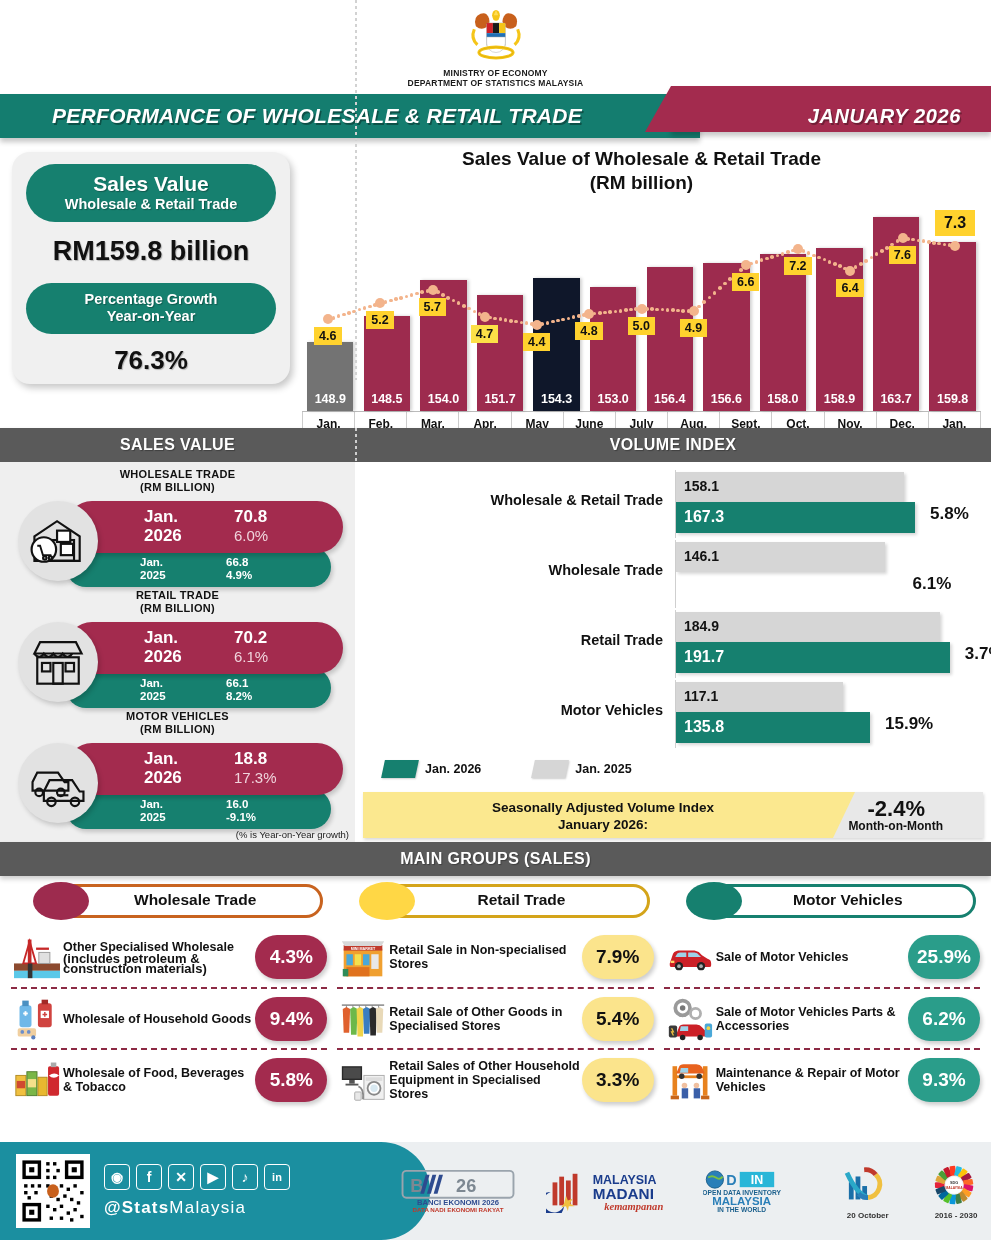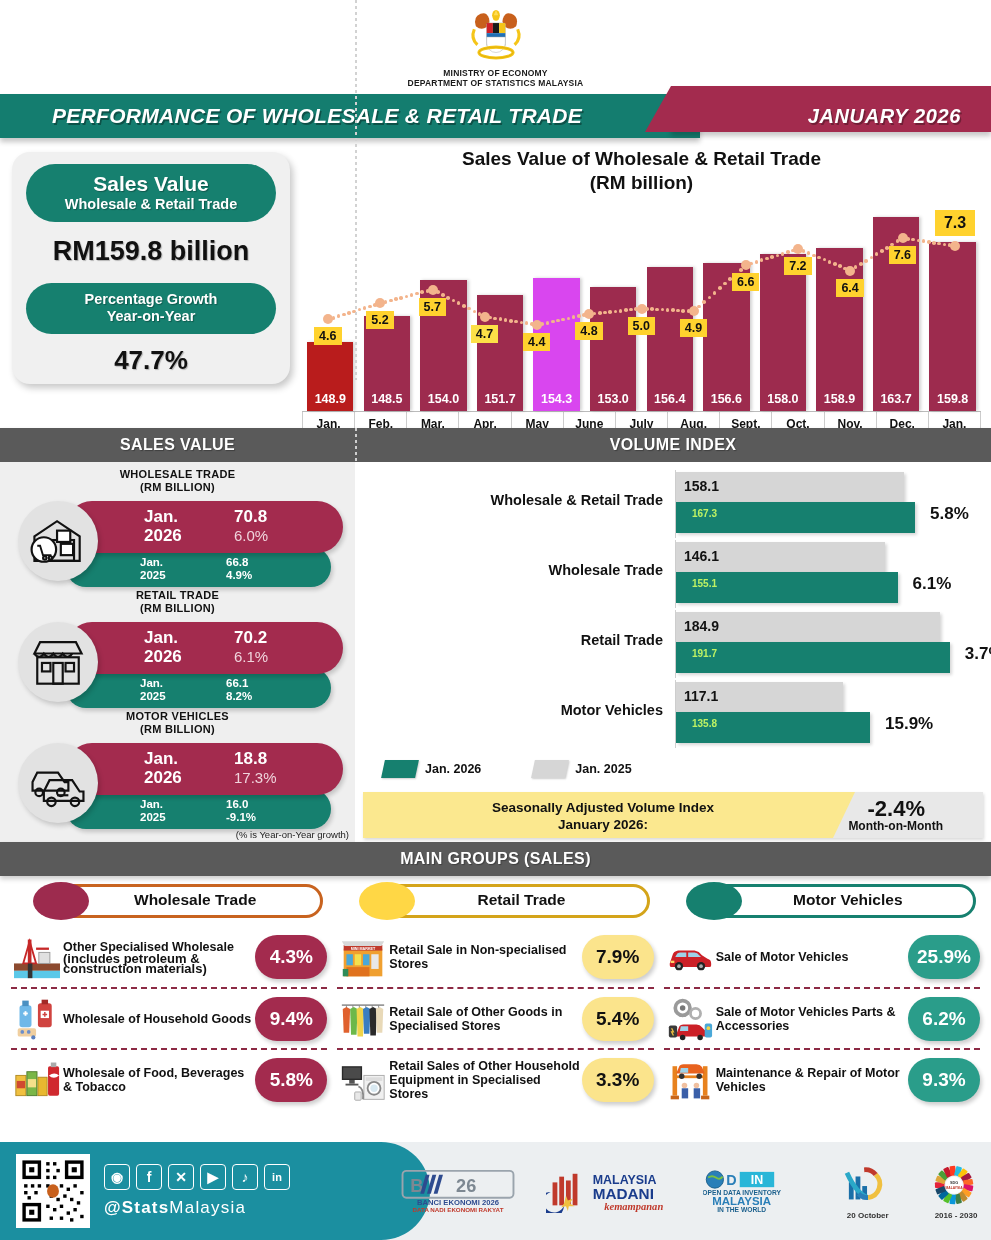--- a/index.html
+++ b/index.html
@@ -150,21 +150,21 @@
   .vi-axis { position:absolute; left:312px; top:0; bottom:0; width:1px; background:#cfcfcf; }
   .vi-b1 {
     position:absolute; left:313px; top:2px; height:30px; background:#d6d6d6;
     box-shadow:2px 2px 3px rgba(0,0,0,.16);
   }
   .vi-b2 {
     position:absolute; left:313px; top:32px; height:31px; background:#16806f;
     box-shadow:2px 2px 3px rgba(0,0,0,.16);
   }
   .vi-b1 span { position:absolute; left:8px; top:6px; font-size:14px; font-weight:700; color:#111;}
-  .vi-b2 span { position:absolute; left:16px; top:6px; font-size:10px; font-weight:700; color:#bef264;}
+  .vi-b2 span { position:absolute; left:8px; top:6px; font-size:16px; font-weight:700; color:#ffffff;}
   .vi-pct { position:absolute; top:34px; font-size:17px; font-weight:700; color:#111;}
 
   .vi-legend { position:absolute; left:28px; top:298px; display:flex; align-items:center; gap:8px;}
   .lg-sw { width:34px; height:18px; transform:skewX(-12deg); box-shadow:1px 1px 2px rgba(0,0,0,.2);}
   .lg-tx { font-size:12.5px; font-weight:700; color:#111;}
 
   .sa-wrap { position:absolute; left:8px; right:8px; top:330px; height:46px; }
   .sa-grey { position:absolute; left:0; right:0; top:0; height:46px; background:#e8e8e8; box-shadow:1px 2px 3px rgba(0,0,0,.15);}
   .sa-yellow {
     position:absolute; left:0; top:0; width:470px; height:46px; background:#fbe88f;
@@ -258,49 +258,49 @@
   <div class="kpi-card">
     <div class="pill-teal">
       <div class="l1">Sales Value</div>
       <div class="l2">Wholesale &amp; Retail Trade</div>
     </div>
     <div class="kpi-big">RM159.8 billion</div>
     <div class="pill-teal small">
       <div class="l1">Percentage Growth</div>
       <div class="l1">Year-on-Year</div>
     </div>
-    <div class="kpi-pct">47.7%</div>
+    <div class="kpi-pct">76.3%</div>
   </div>
 
   <div class="chart-area">
     <div class="chart-title">Sales Value of Wholesale &amp; Retail Trade</div>
     <div class="chart-title">(RM billion)</div>
     <div class="plot" id="plot">
         <div class="col">
-          <div class="bar" style="height: 69px; background: #b91c1c;">
+          <div class="bar" style="height: 69px; background: #737373;">
             <div class="bar-val">148.9</div>
           </div>
         </div>
         <div class="col">
           <div class="bar" style="height: 95.25px; background: rgb(157, 43, 78);">
             <div class="bar-val">148.5</div>
           </div>
         </div>
         <div class="col">
           <div class="bar" style="height: 131px; background: rgb(157, 43, 78);">
             <div class="bar-val">154.0</div>
           </div>
         </div>
         <div class="col">
           <div class="bar" style="height: 116.05px; background: rgb(157, 43, 78);">
             <div class="bar-val">151.7</div>
           </div>
         </div>
         <div class="col">
-          <div class="bar" style="height: 132.95px; background: #d946ef;">
+          <div class="bar" style="height: 132.95px; background: #0f172a;">
             <div class="bar-val">154.3</div>
           </div>
         </div>
         <div class="col">
           <div class="bar" style="height: 124.5px; background: rgb(157, 43, 78);">
             <div class="bar-val">153.0</div>
           </div>
         </div>
         <div class="col">
           <div class="bar" style="height: 144px; background: rgb(157, 43, 78); padding-left: 28px;">
@@ -614,23 +614,20 @@
             <span>167.3</span>
           </div>
           <div class="vi-pct" style="left:567px">5.8%</div>
         </div>
         <div class="vi-grp">
           <div class="vi-label">Wholesale Trade</div>
           <div class="vi-axis"></div>
           <div class="vi-b1" style="width:208.71428571428572px;background:#d6d6d6">
             <span>146.1</span>
           </div>
-          <div class="vi-b2" style="width:221.57142857142856px;background:#16806f">
-            <span>155.1</span>
-          </div>
           <div class="vi-pct" style="left:549.5714285714286px">6.1%</div>
         </div>
         <div class="vi-grp">
           <div class="vi-label">Retail Trade</div>
           <div class="vi-axis"></div>
           <div class="vi-b1" style="width:264.14285714285717px;background:#d6d6d6">
             <span>184.9</span>
           </div>
           <div class="vi-b2" style="width:273.85714285714283px;background:#16806f">
             <span>191.7</span>

